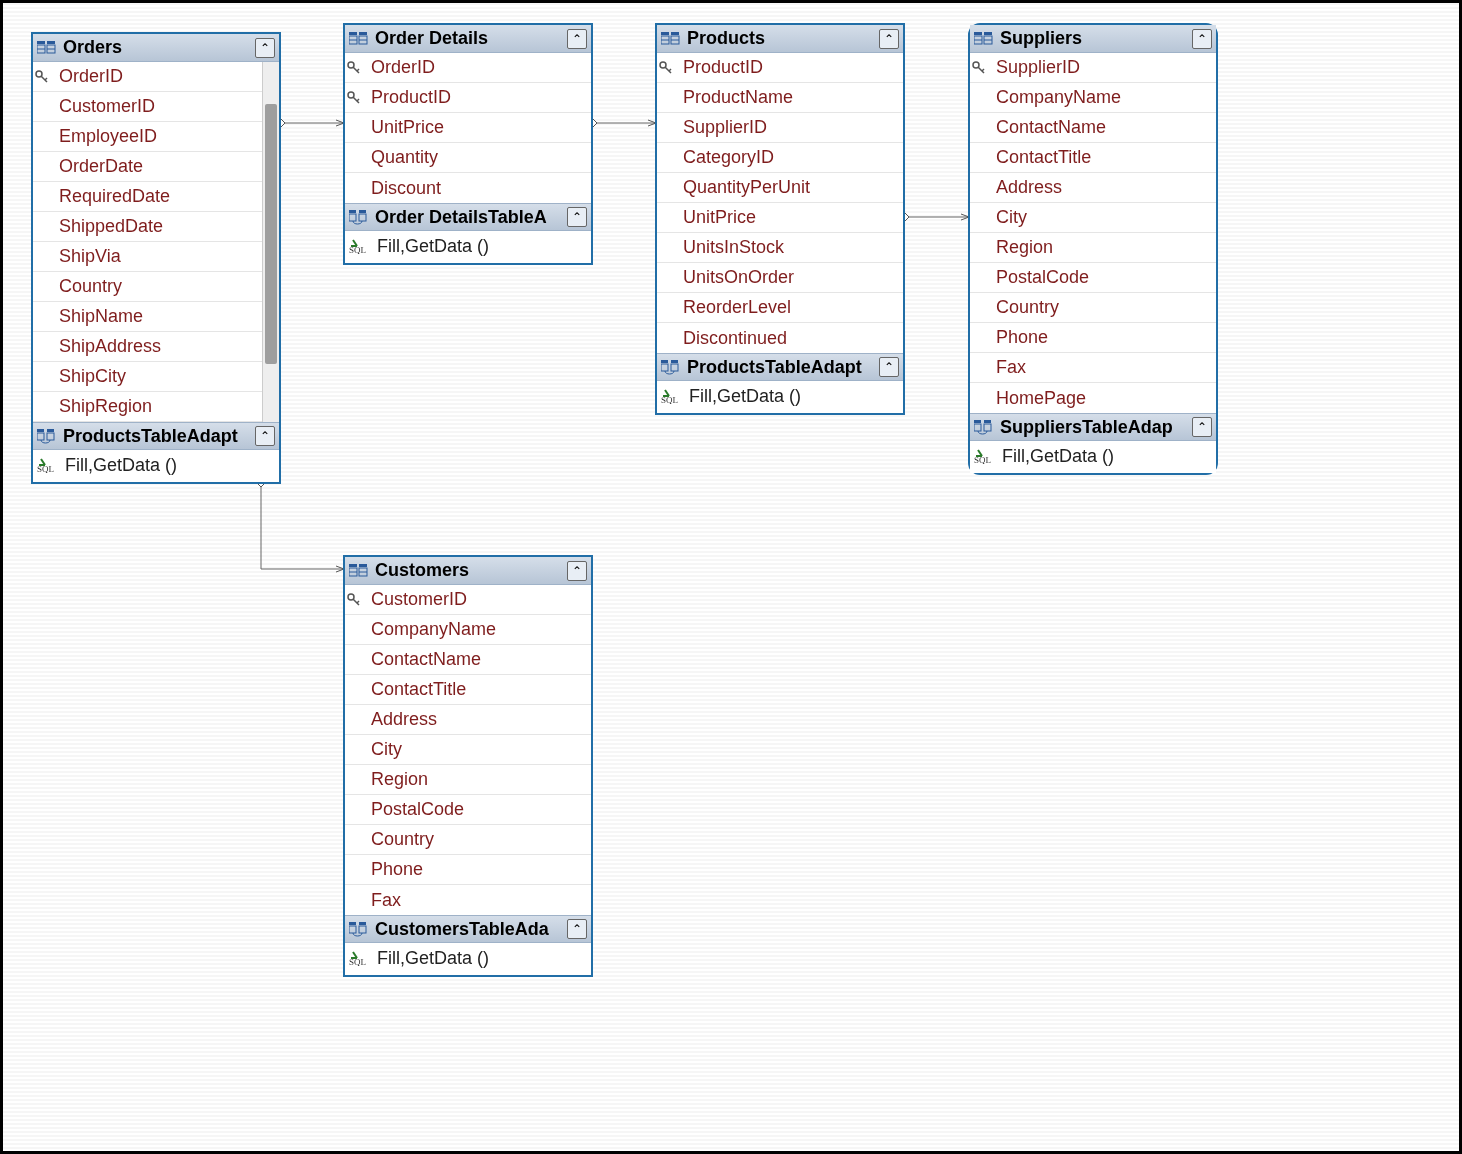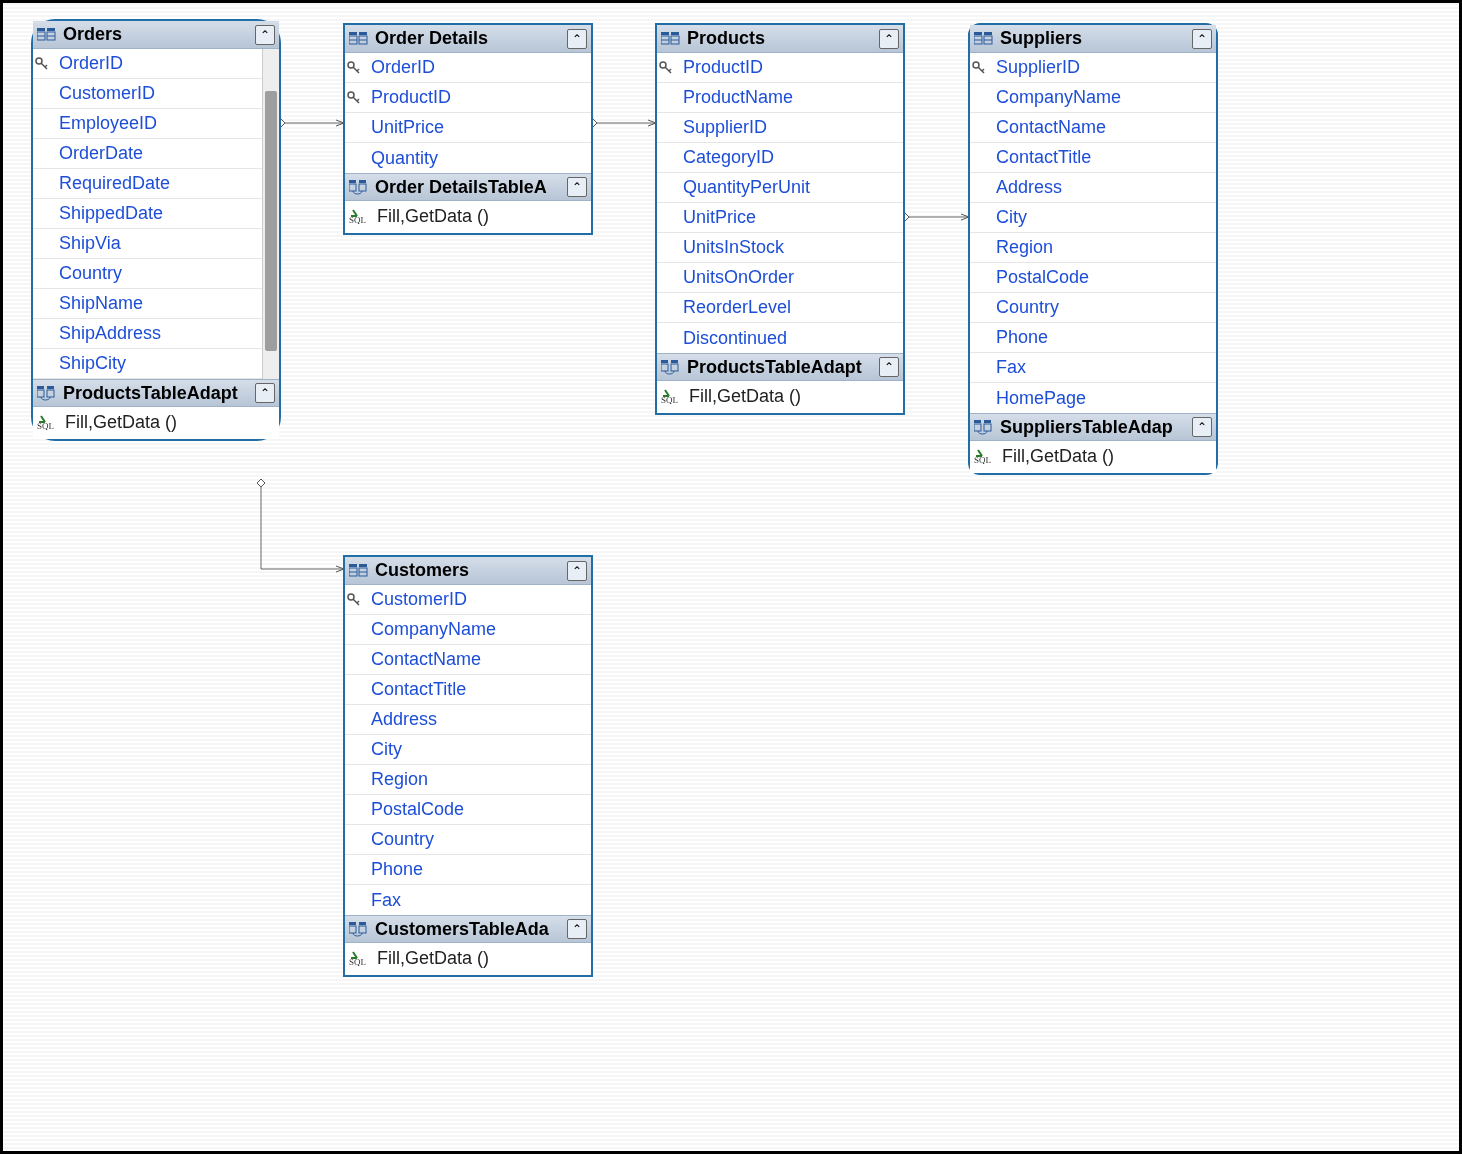--- a/index.html
+++ b/index.html
@@ -91,21 +91,21 @@
     white-space: nowrap;
   }
   .col-row:last-child { border-bottom: none; }
   .key-slot {
     width: 18px;
     text-align: center;
     color: #555;
     flex: 0 0 18px;
   }
   .col-name {
-    color: #1d4ed8;
+    color: #7f1d1d;
   }
   .adapter-body {
     display: flex;
     align-items: center;
     gap: 6px;
     padding: 4px 4px 6px 4px;
     background:#fff;
     height: 32px;
     box-sizing: border-box;
   }
@@ -145,21 +145,21 @@
         <path d="M1 2 L9 5 L1 8" fill="none" stroke="#555"></path>
       </marker>
     </defs>
     <g id="conn-layer" stroke="#666" stroke-width="1" fill="none">
         <line x1="278" y1="120" x2="340" y2="120" marker-start="url(#diamond)" marker-end="url(#arrow)"></line>
         <line x1="590" y1="120" x2="652" y2="120" marker-start="url(#diamond)" marker-end="url(#arrow)"></line>
         <line x1="902" y1="214" x2="965" y2="214" marker-start="url(#diamond)" marker-end="url(#arrow)"></line>
         <polyline points="258,480 258,566 340,566" marker-start="url(#diamond)" marker-end="url(#arrow)"></polyline>
       </g>
   </svg>
-<div class="entity" style="left: 28px; top: 16px; border-radius: 24px;">
+<div class="entity" style="left: 28px; top: 29px;">
       <div class="header">
     <span class="header-icon">
           <svg class="icon">
             <use href="#ic-table"></use>
           </svg>
         </span>
     <span class="title">Orders</span>
     <span class="collapse-btn">⌃</span>
   </div>
       <div class="cols with-scroll">
@@ -204,20 +204,24 @@
       <span class="col-name">ShipName</span>
     </div>
         <div class="col-row">
       <span class="key-slot"></span>
       <span class="col-name">ShipAddress</span>
     </div>
         <div class="col-row">
       <span class="key-slot"></span>
       <span class="col-name">ShipCity</span>
     </div>
+        <div class="col-row">
+      <span class="key-slot"></span>
+      <span class="col-name">ShipRegion</span>
+    </div>
         <div class="scroll-track">
        <div class="scroll-thumb" style="top:42px;height:260px;"></div>
      </div>
       </div>
       <div class="adapter-header">
     <span class="adapter-icon">
           <svg class="icon">
             <use href="#ic-adapter"></use>
           </svg>
         </span>
@@ -260,20 +264,24 @@
           </span>
       <span class="col-name">ProductID</span>
     </div>
         <div class="col-row">
       <span class="key-slot"></span>
       <span class="col-name">UnitPrice</span>
     </div>
         <div class="col-row">
       <span class="key-slot"></span>
       <span class="col-name">Quantity</span>
+    </div>
+        <div class="col-row">
+      <span class="key-slot"></span>
+      <span class="col-name">Discount</span>
     </div>
       </div>
       <div class="adapter-header">
     <span class="adapter-icon">
           <svg class="icon">
             <use href="#ic-adapter"></use>
           </svg>
         </span>
     <span class="title">Order DetailsTableA</span>
     <span class="collapse-btn">⌃</span>

